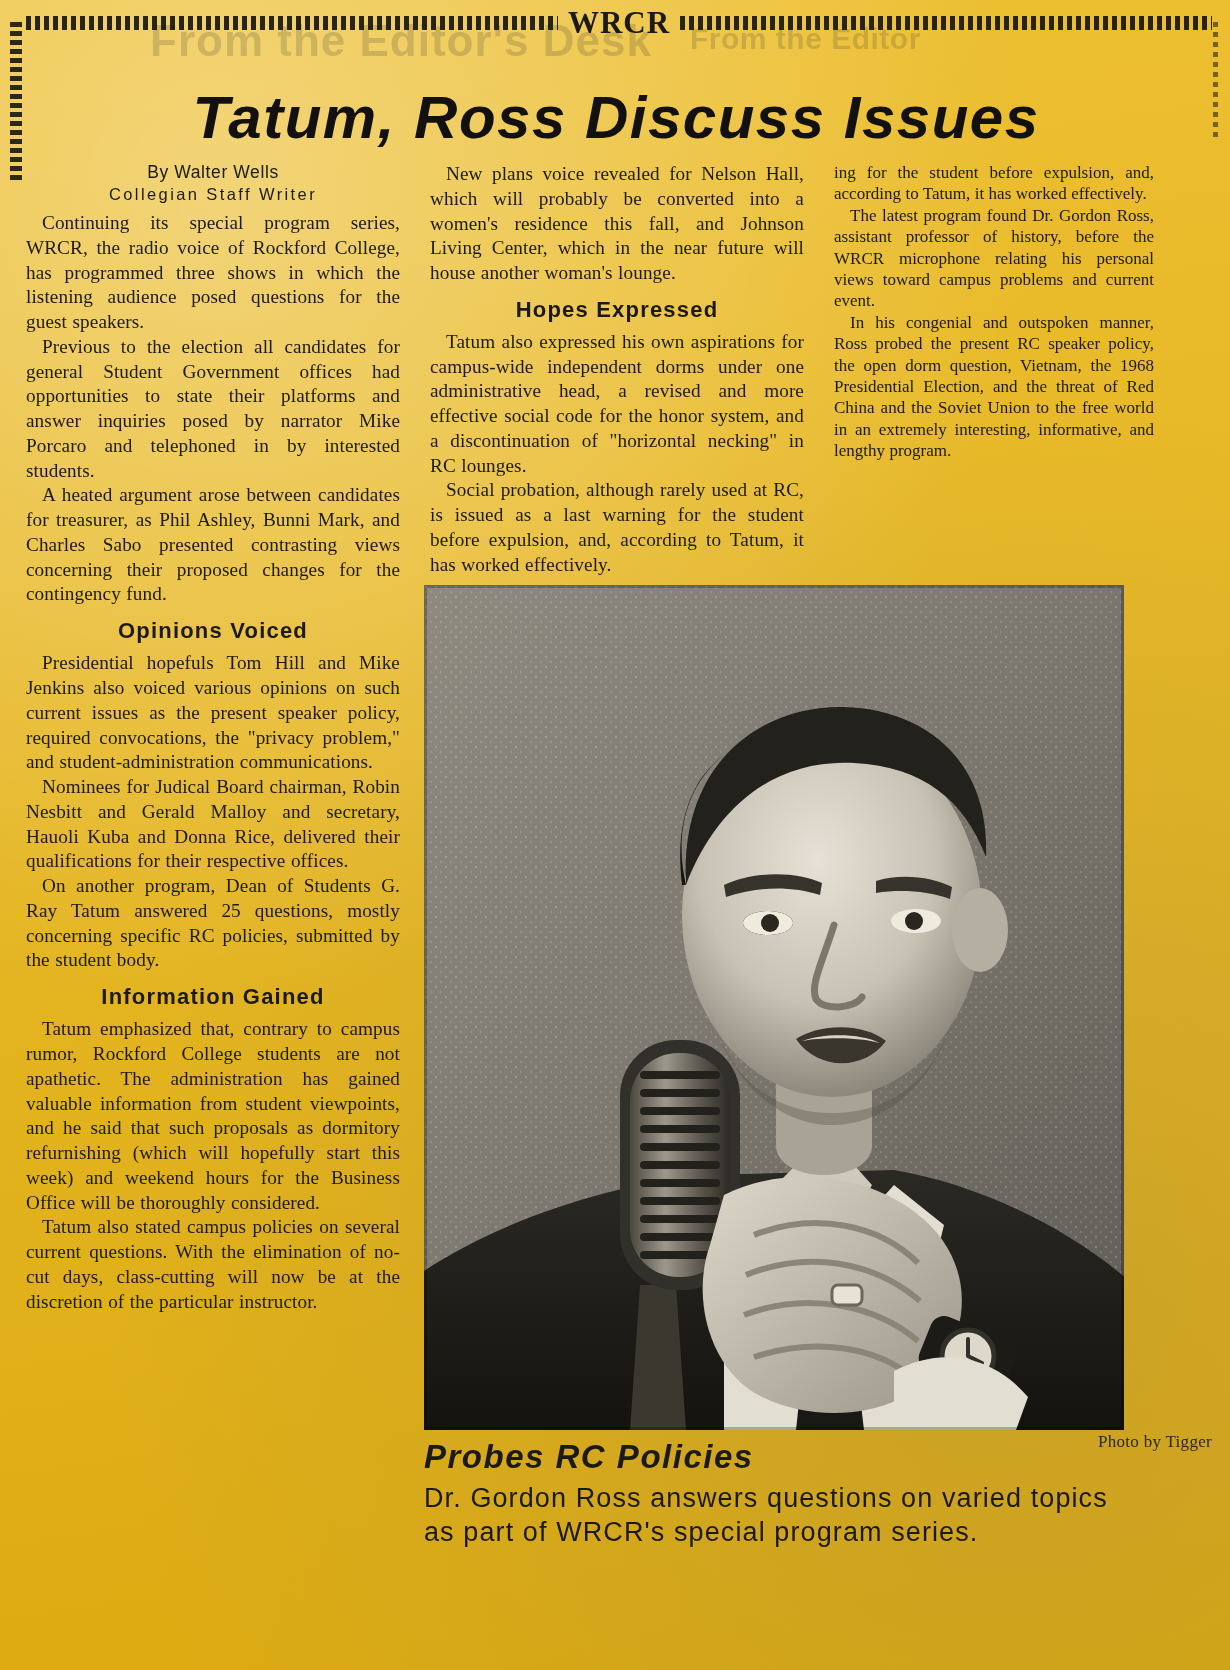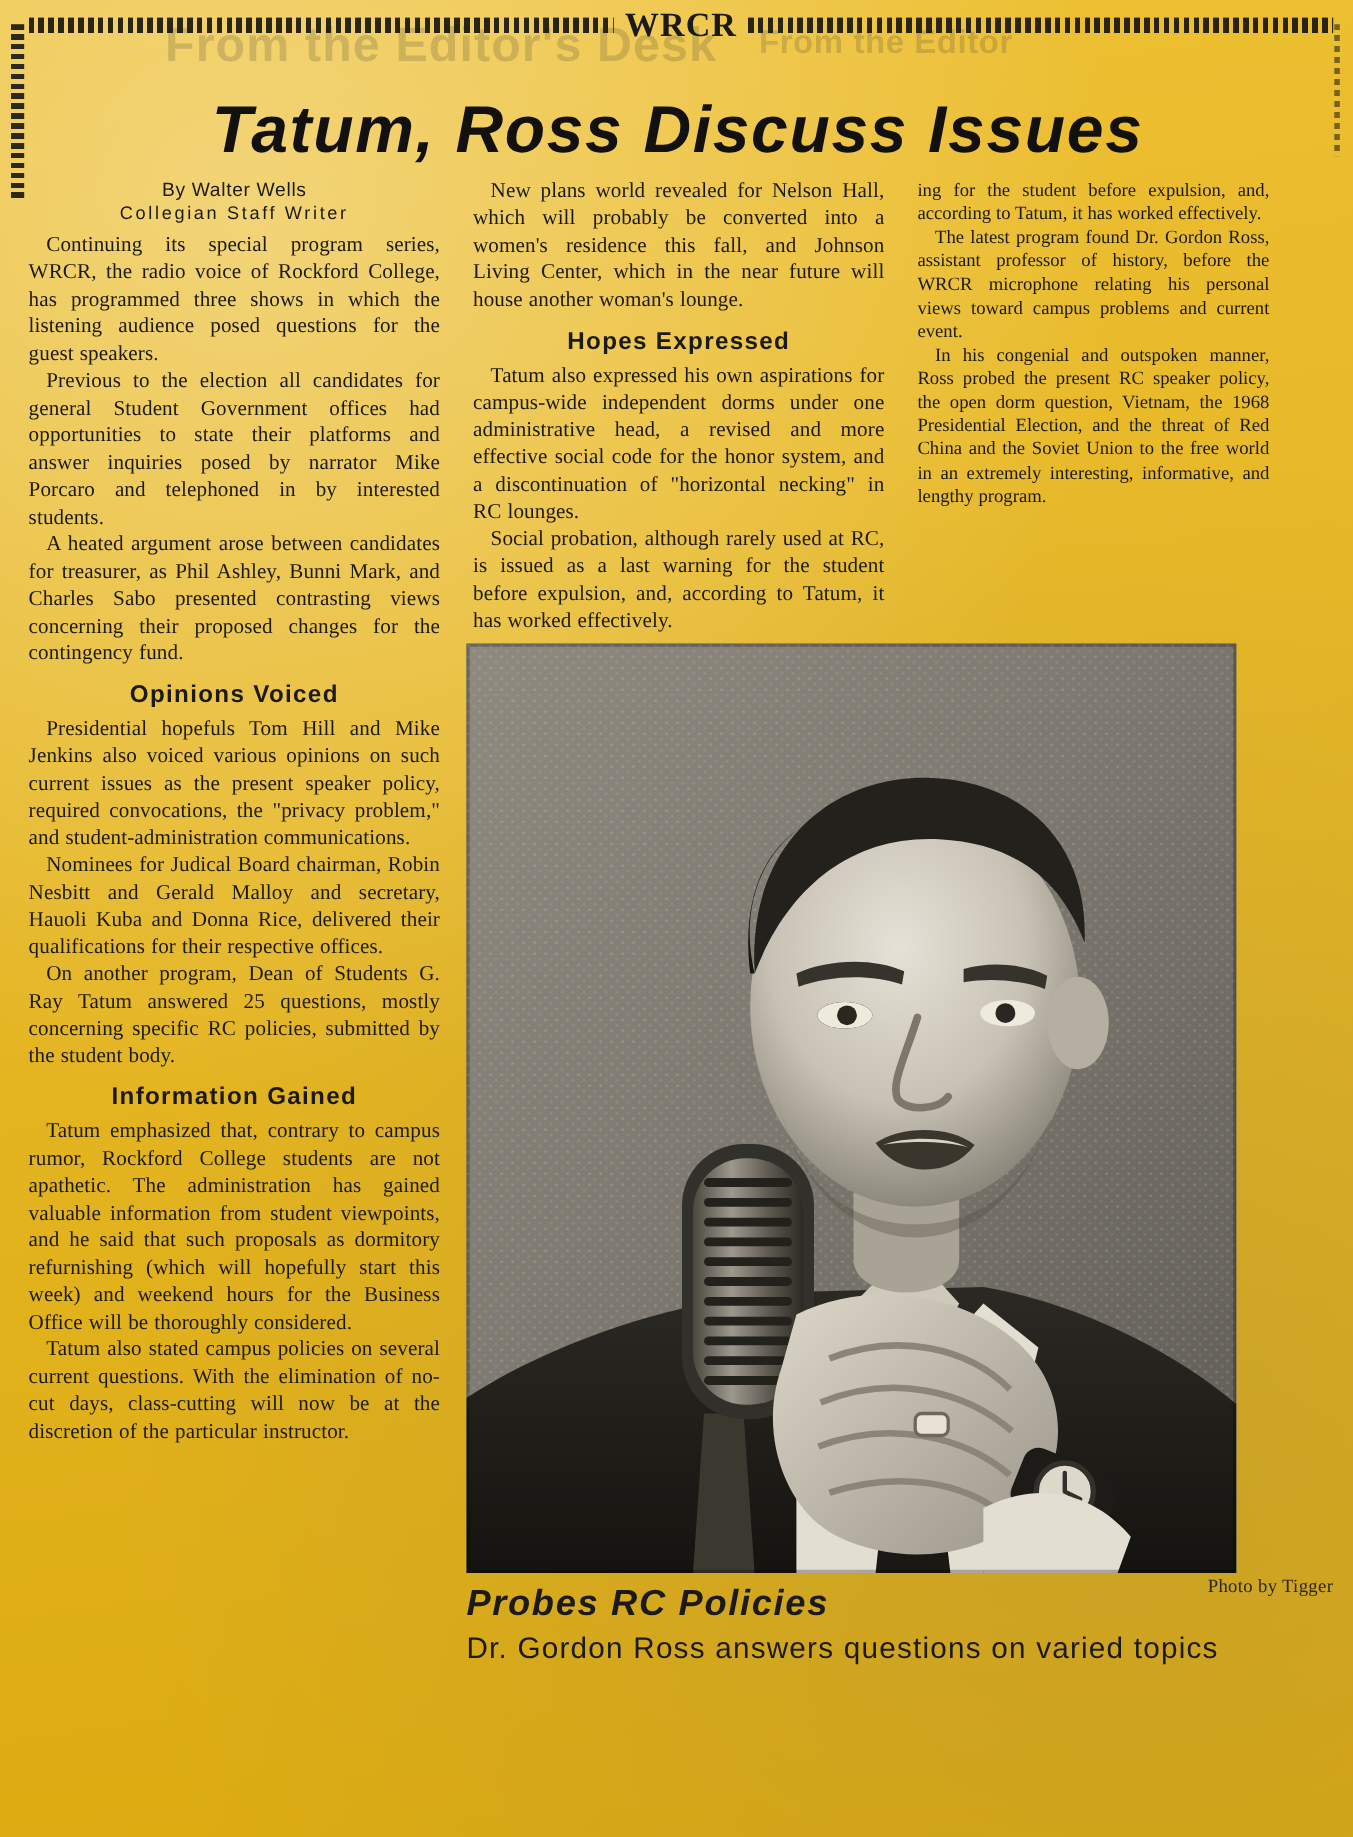--- a/index.html
+++ b/index.html
@@ -253,21 +253,21 @@
       <div class="subhead">Opinions Voiced</div>
       <p class="body indent">Presidential hopefuls Tom Hill and Mike Jenkins also voiced various opinions on such current issues as the present speaker policy, required convocations, the "privacy problem," and student-administration communications.</p>
       <p class="body indent">Nominees for Judical Board chairman, Robin Nesbitt and Gerald Malloy and secretary, Hauoli Kuba and Donna Rice, delivered their qualifications for their respective offices.</p>
       <p class="body indent">On another program, Dean of Students G. Ray Tatum answered 25 questions, mostly concerning specific RC policies, submitted by the student body.</p>
       <div class="subhead">Information Gained</div>
       <p class="body indent">Tatum emphasized that, contrary to campus rumor, Rockford College students are not apathetic. The administration has gained valuable information from student viewpoints, and he said that such proposals as dormitory refurnishing (which will hopefully start this week) and weekend hours for the Business Office will be thoroughly considered.</p>
       <p class="body indent">Tatum also stated campus policies on several current questions. With the elimination of no-cut days, class-cutting will now be at the discretion of the particular instructor.</p>
     </div>
 
     <div class="col c2">
-      <p class="body indent">New plans world revealed for Nelson Hall, which will probably be converted into a women's residence this fall, and Johnson Living Center, which in the near future will house another woman's lounge.</p>
+      <p class="body indent">New plans voice revealed for Nelson Hall, which will probably be converted into a women's residence this fall, and Johnson Living Center, which in the near future will house another woman's lounge.</p>
       <div class="subhead">Hopes Expressed</div>
       <p class="body indent">Tatum also expressed his own aspirations for campus-wide independent dorms under one administrative head, a revised and more effective social code for the honor system, and a discontinuation of "horizontal necking" in RC lounges.</p>
       <p class="body indent">Social probation, although rarely used at RC, is issued as a last warning for the student before expulsion, and, according to Tatum, it has worked effectively.</p>
     </div>
 
     <div class="col c3">
       <p class="body">ing for the student before expulsion, and, according to Tatum, it has worked effectively.</p>
       <p class="body indent">The latest program found Dr. Gordon Ross, assistant professor of history, before the WRCR microphone relating his personal views toward campus problems and current event.</p>
       <p class="body indent">In his congenial and outspoken manner, Ross probed the present RC speaker policy, the open dorm question, Vietnam, the 1968 Presidential Election, and the threat of Red China and the Soviet Union to the free world in an extremely interesting, informative, and lengthy program.</p>
     </div>
@@ -384,15 +384,16 @@
         <rect x="0" y="0" width="700" height="845" fill="none" stroke="rgba(0,0,0,0.25)" stroke-width="6"></rect>
       </svg>
     </div>
   </div>
 
   <div class="photo-credit">Photo by Tigger</div>
 
   <div class="caption-area">
     <div class="caption-head">Probes RC Policies</div>
     <p class="caption-body">Dr. Gordon Ross answers questions on varied topics</p>
+    <p class="caption-body">as part of WRCR's special program series.</p>
   </div>
 
 </div>
 
 </body></html>

